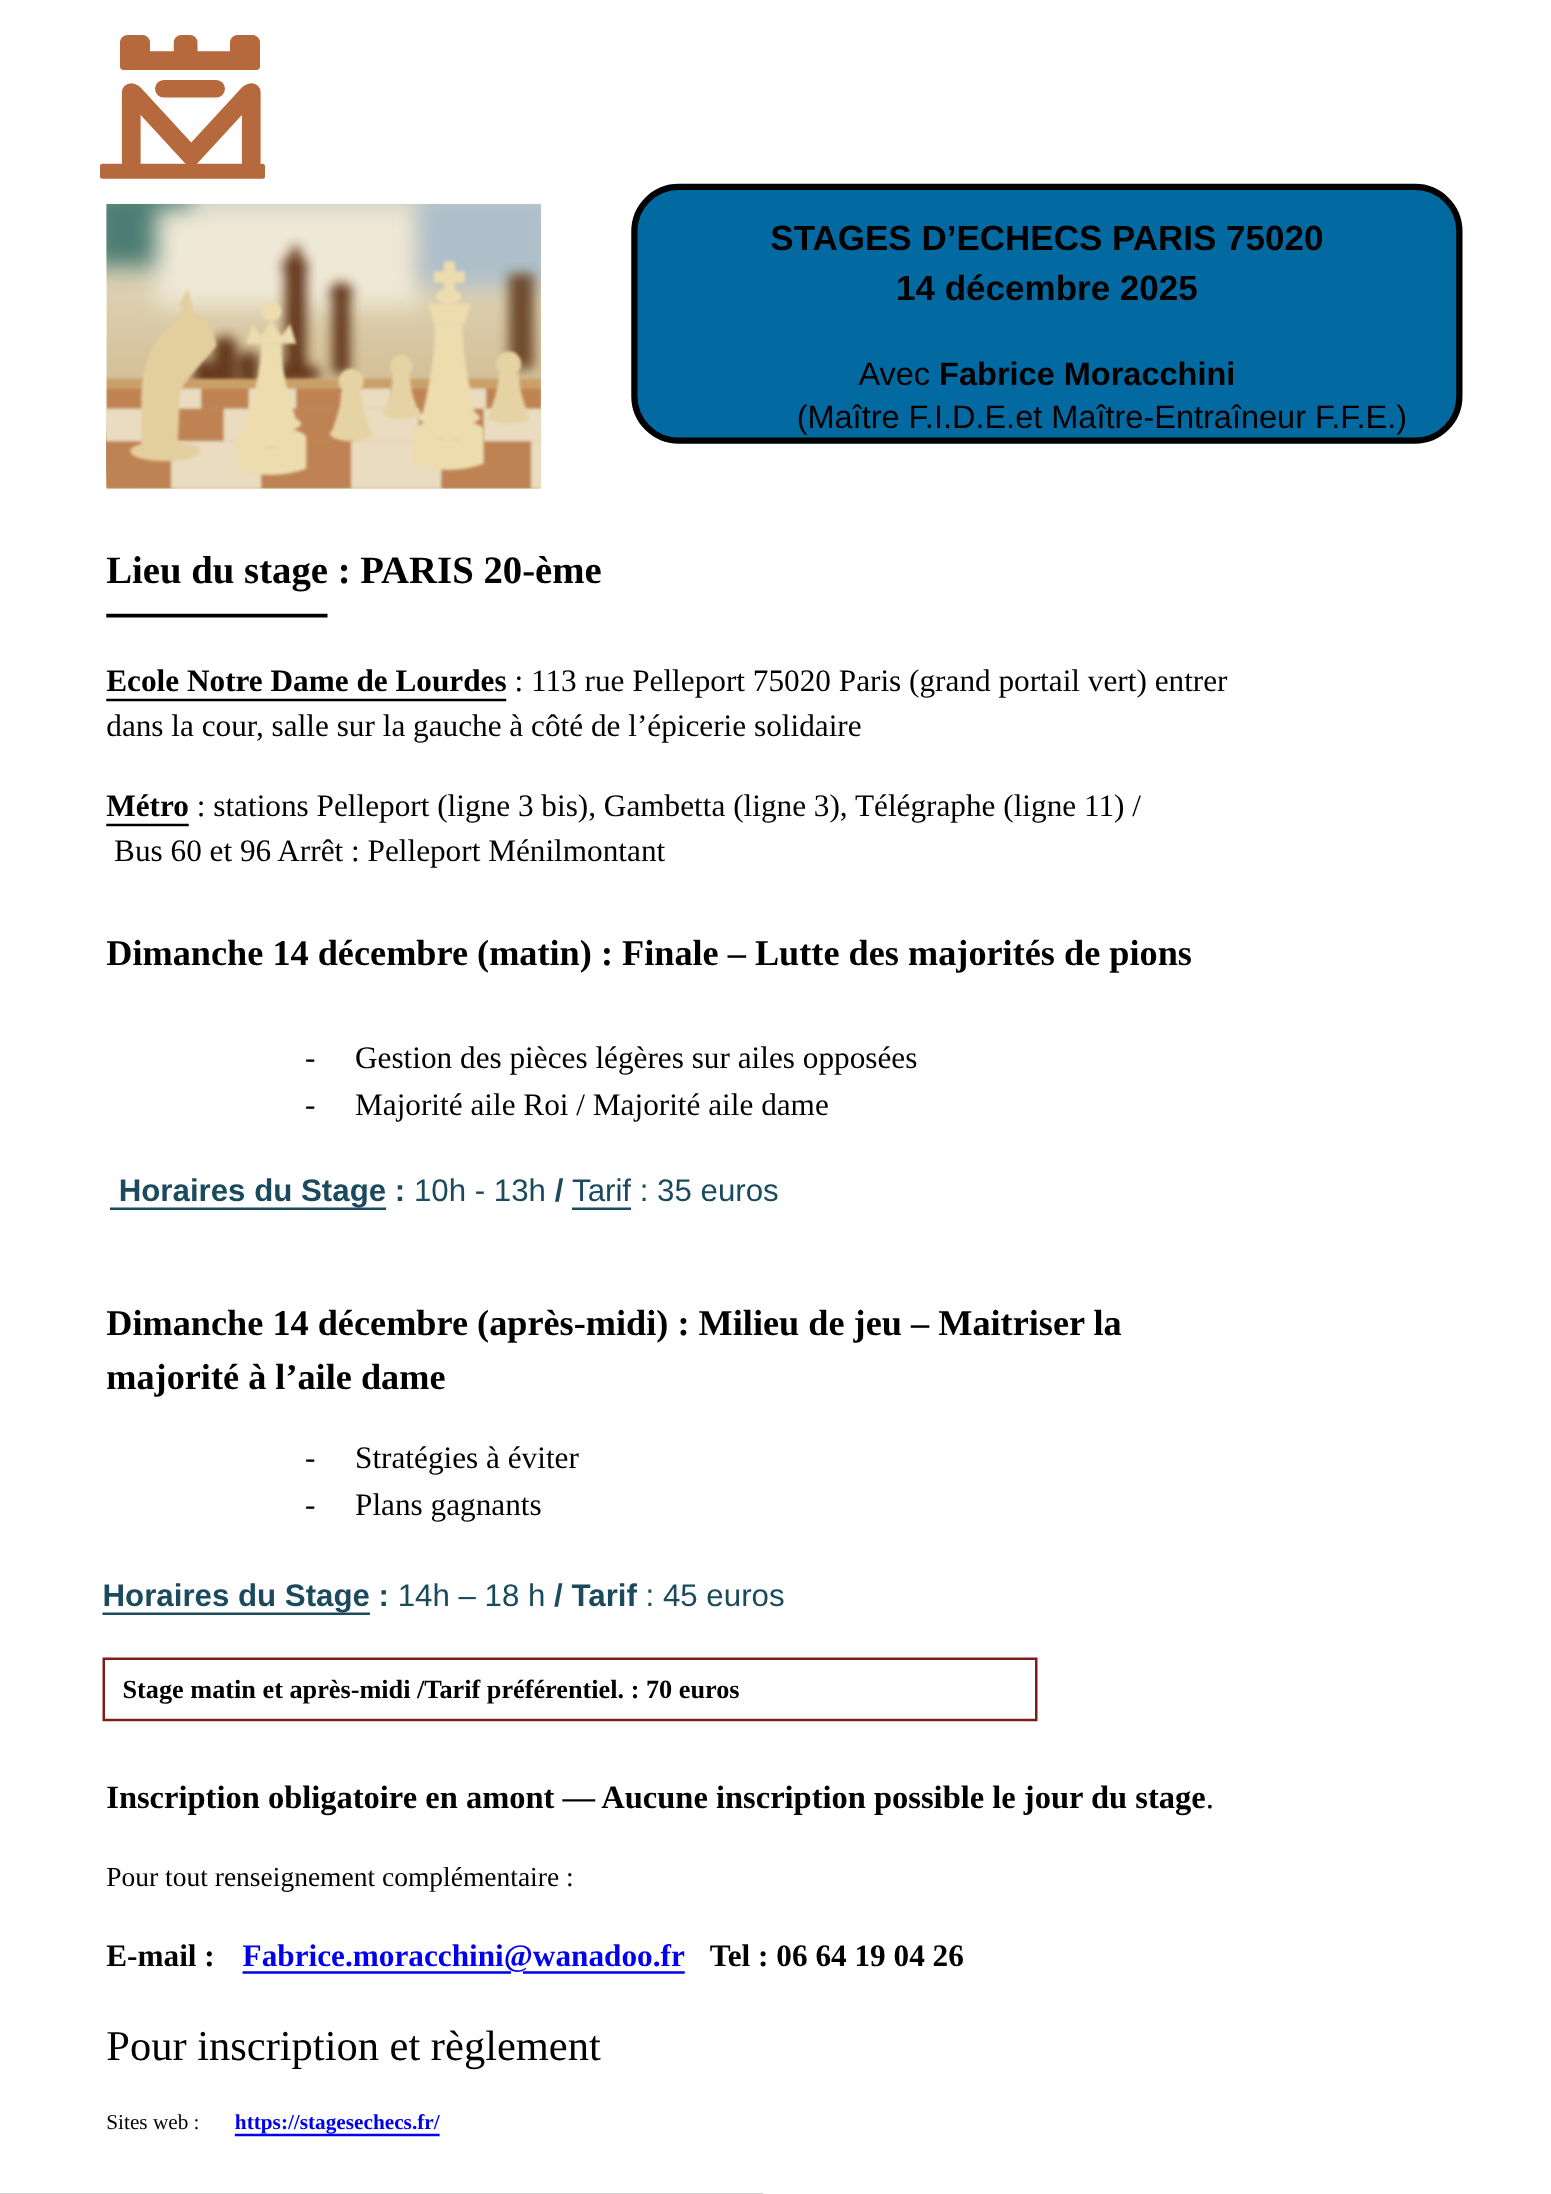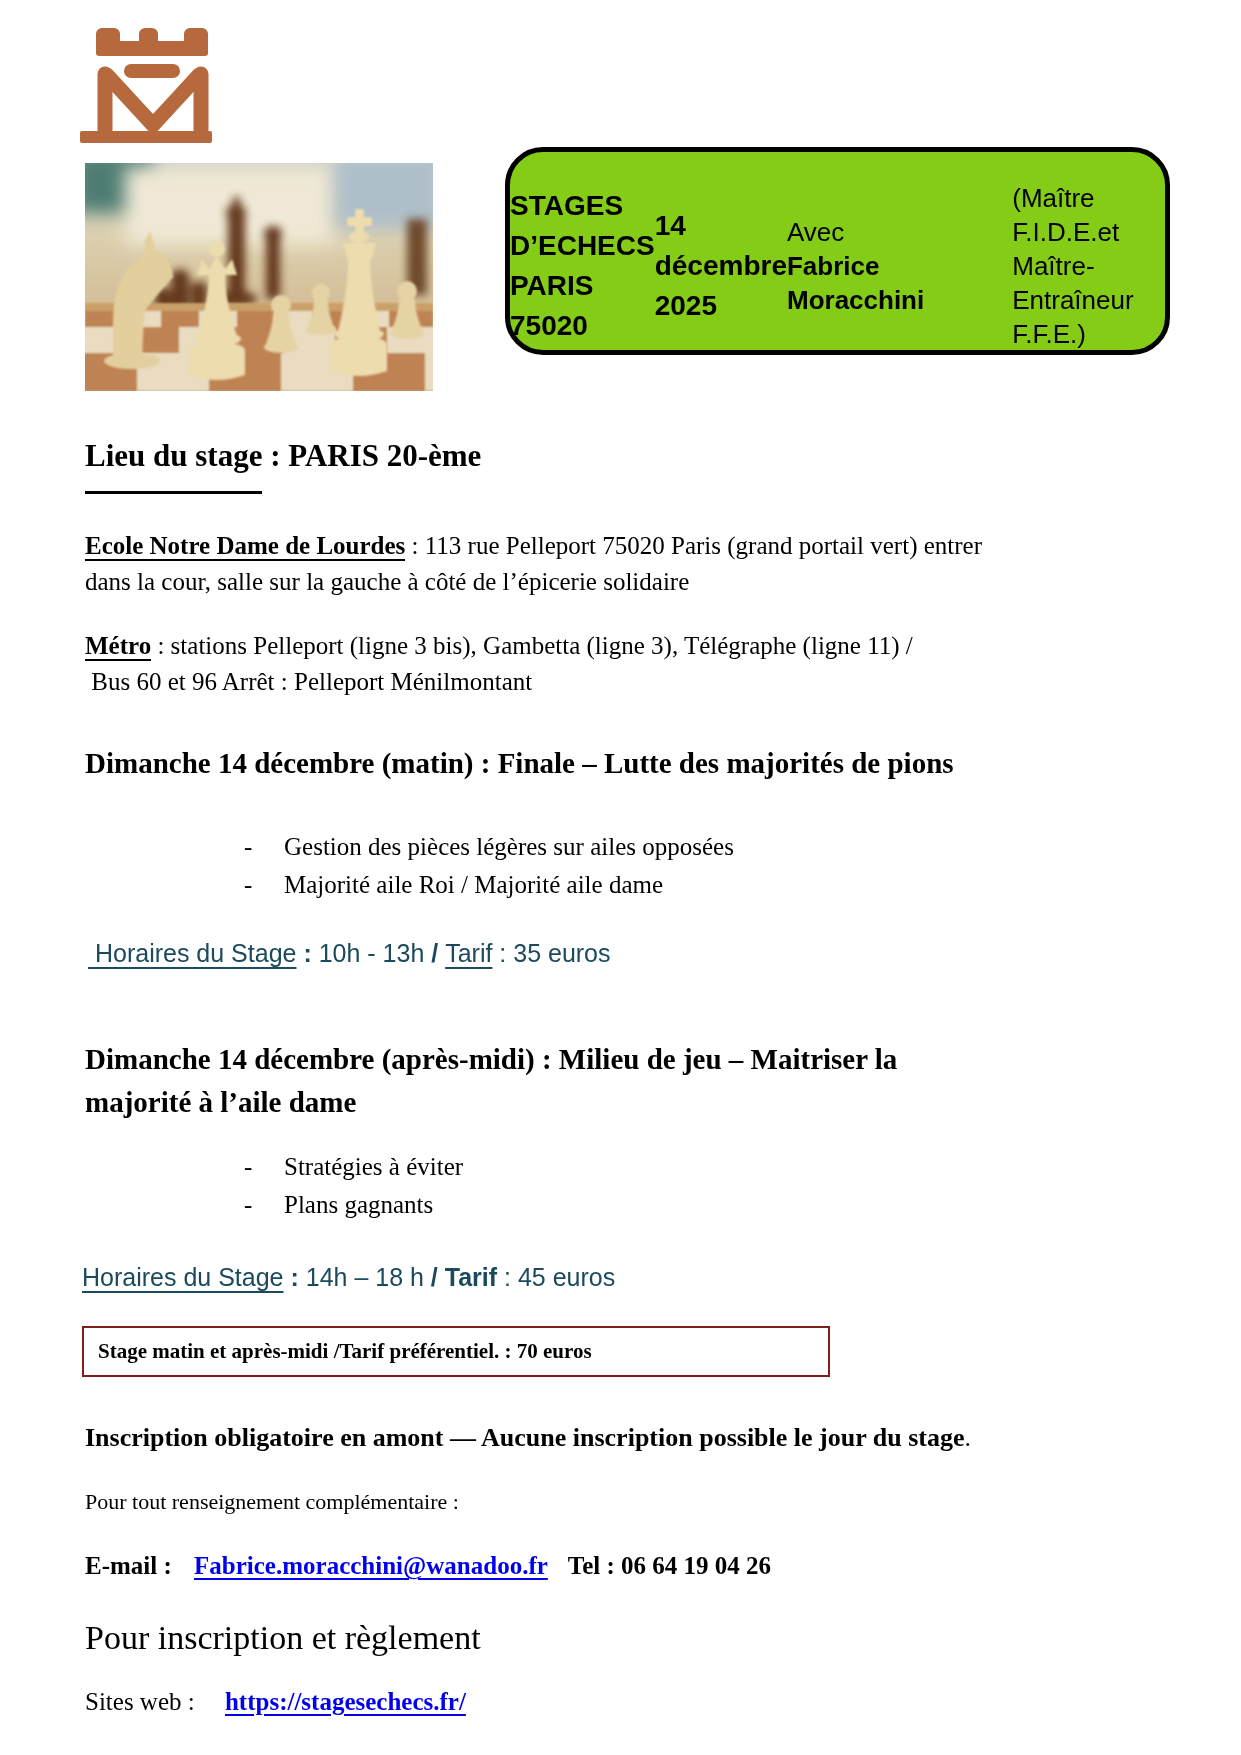--- a/index.html
+++ b/index.html
@@ -9,22 +9,22 @@
   
   .logo{position:absolute;left:80px;top:24px;width:132px;height:120px;}
 
   
   .photo{position:absolute;left:85px;top:163px;width:348px;height:228px;overflow:hidden;}
   .photo svg{display:block;}
 
   
   .header-box{position:absolute;left:505px;top:147px;width:665px;height:208px;
      border:5px solid #000;border-radius:38px;box-sizing:border-box;
-     display:flex;flex-direction:row;align-items:center;padding-top:30px;
-     font-family:"Liberation Sans", sans-serif;background:#84cc16;}
+     display:flex;flex-direction:column;align-items:center;padding-top:19px;
+     font-family:"Liberation Sans", sans-serif;background:#0369a1;}
   .hb-l1,.hb-l2{font-size:28px;font-weight:600;line-height:40px;}
   .hb-gap{height:32px;}
   .hb-l3{font-size:26px;line-height:34px;}
   .hb-l3 b{font-weight:700;}
   .hb-l4{font-size:26px;line-height:34px;margin-left:88px;}
 
   
   .abs{position:absolute;left:85px;}
   .serif25{font-size:25px;line-height:36px;}
   .lieu{top:438px;font-size:31px;font-weight:700;}
@@ -38,39 +38,39 @@
   .bullets{left:244px;font-size:25px;line-height:38px;}
   .bullets1{top:828px;}
   .bullets2{top:1148px;}
   .bullet .dash{display:inline-block;width:40px;}
 
   
   .horaires{font-family:"Liberation Sans", sans-serif;font-size:25px;color:#1b4a5e;line-height:34px;}
   .h1line{top:936px;left:88px;}
   .h2line{top:1260px;left:82px;}
   .horaires .b{font-weight:700;}
-  .horaires .ub{font-weight:400;text-decoration:underline;text-decoration-thickness:2px;text-underline-offset:5px;}
+  .horaires .ub{font-weight:700;text-decoration:underline;text-decoration-thickness:2px;text-underline-offset:5px;}
   .horaires .ur{text-decoration:underline;text-decoration-thickness:2px;text-underline-offset:5px;}
 
   
   .combo-box{top:1326px;left:82px;width:748px;height:51px;border:2px solid #7f1d1d;
      box-sizing:border-box;display:flex;align-items:center;padding-left:14px;
      font-size:21px;font-weight:700;}
 
   
   .inscription{top:1420px;width:1100px;font-size:26px;font-weight:700;line-height:36px;}
   .inscription .tail{font-weight:400;}
   .pourtout{top:1484px;font-size:22px;}
   .emailline{top:1552px;font-size:25px;font-weight:700;}
   .link{color:#0000ee;font-weight:700;text-decoration:underline;text-decoration-thickness:2px;
         text-underline-offset:4px;cursor:pointer;}
   .email-link{margin-left:16px;}
   .tel{margin-left:20px;}
   .pourinscr{top:1620px;font-size:34px;}
-  .sites{top:1688px;font-size:25px;}
+  .sites{top:1688px;font-size:17px;}
   .site-link{margin-left:24px;}
 </style>
 </head>
 <body>
 
 <div class="page">
 
   <div class="logo">
     <svg width="132" height="120" viewBox="0 0 132 120">
       <g fill="#b5693c">

